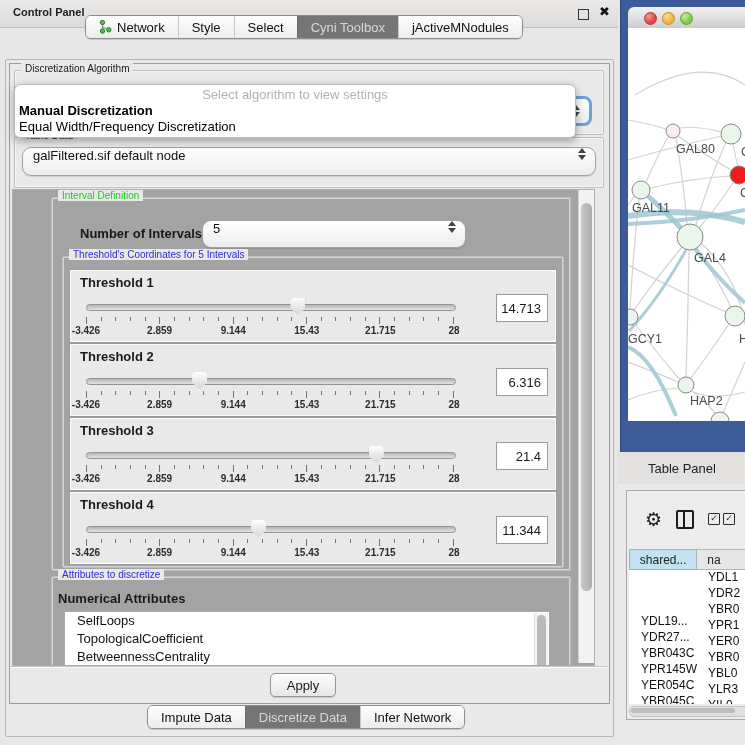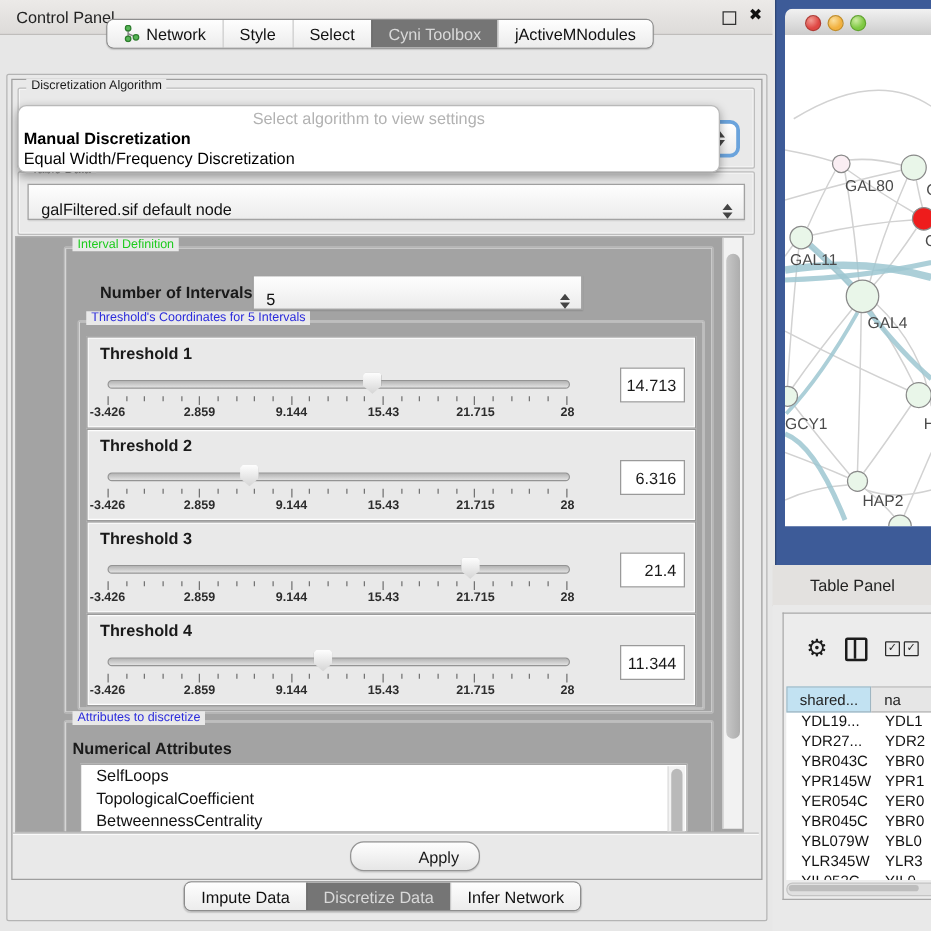--- a/index.html
+++ b/index.html
@@ -2,39 +2,39 @@
 <html><head>
 <meta charset="utf-8">
 <style>
   html,body{margin:0;padding:0;}
   #screen{position:relative;width:745px;height:745px;background:#e7e7e7;overflow:hidden;
           font-family:"Liberation Sans","DejaVu Sans",sans-serif;color:#1a1a1a;font-size:13px;}
   .abs{position:absolute;}
 
   
   #cp-titlebar{left:0;top:0;width:618px;height:27px;background:linear-gradient(#eceae8,#dddbd9);border-bottom:1px solid #bfbdbb;}
-  #cp-title{left:13px;top:6px;font-size:13px;color:#222;}
+  #cp-title{left:13px;top:6px;font-size:11px;color:#222;font-weight:bold;}
   #float-btn{left:578px;top:9px;width:9px;height:9px;border:1.5px solid #333;background:transparent;}
   #close-btn{left:599px;top:4px;font-size:13px;font-weight:bold;color:#111;}
 
   .seg-bar{display:flex;align-items:stretch;height:22px;border:1px solid #8d8d8d;border-radius:6px;background:#fdfdfd;overflow:hidden;box-shadow:0 1px 1px rgba(0,0,0,.15);}
   .seg{display:flex;align-items:center;padding:0 13px;background:linear-gradient(#fefefe,#ececec);color:#111;white-space:nowrap;border-left:1px solid #c9c9c9;}
   .seg:first-child{border-left:none;}
   .seg.selected{background:#757575;color:#d9d9d9;border-left:1px solid #6a6a6a;}
   #top-tabs{left:85px;top:15px;}
   #bottom-tabs{left:147px;top:705px;}
 
   #outer-frame{left:5px;top:59px;width:607px;height:676px;border:1px solid #b4b4b4;border-radius:2px;background:#e9e9e9;}
   #content-frame{left:9px;top:63px;width:599px;height:639px;border:1px solid #9e9e9e;background:#e9e9e9;}
 
   .group{border:1px solid #bdbdbd;border-radius:2px;box-shadow:inset 0 0 0 1px rgba(255,255,255,.55);}
   .group-title{position:absolute;top:-8px;left:6px;background:#e9e9e9;padding:0 4px;font-size:10px;}
 
   
-  .combo{display:flex;align-items:flex-end;border:1px solid #a2a2a2;border-radius:0;background:linear-gradient(#fefefe,#ececec);box-shadow:0 1px 1px rgba(0,0,0,.12);}
+  .combo{display:flex;align-items:flex-start;border:1px solid #a2a2a2;border-radius:9px;background:linear-gradient(#fefefe,#ececec);box-shadow:0 1px 1px rgba(0,0,0,.12);}
   .combo .val{flex:1;padding:0 10px;color:#111;}
   .spinner{width:14px;display:flex;flex-direction:column;align-items:center;justify-content:center;gap:2px;margin-right:6px;}
   .spinner .up{width:0;height:0;border-left:4px solid transparent;border-right:4px solid transparent;border-bottom:5px solid #444;}
   .spinner .dn{width:0;height:0;border-left:4px solid transparent;border-right:4px solid transparent;border-top:5px solid #444;}
 
   
   #algo-group{left:14px;top:70px;width:588px;height:63px;}
   #focus-combo{left:550px;top:96px;width:36px;height:24px;border:3px solid #6aa3dc;border-radius:8px;background:linear-gradient(#fff,#ececec);display:flex;justify-content:flex-end;align-items:center;}
   #algo-popup{left:14px;top:84px;width:560px;height:52px;background:#fff;border:1px solid #b9b9b9;border-radius:7px 7px 6px 6px;box-shadow:0 3px 8px rgba(0,0,0,.35);z-index:6;}
   #algo-placeholder{top:2px;left:0;width:100%;text-align:center;color:#b2b2b2;}
@@ -69,22 +69,22 @@
             display:flex;align-items:center;justify-content:flex-end;padding-right:6px;box-sizing:border-box;}
 
   #attr-group{left:38px;top:386px;width:518px;height:140px;}
   #attr-subtitle{left:6px;top:14px;font-weight:bold;}
   #attr-list{left:12px;top:34px;width:484px;height:100px;background:#fff;border:1px solid #a8a8a8;overflow:hidden;}
   .attr-item{padding:1px 0 1px 12px;font-size:13px;color:#111;line-height:16px;}
   #attr-scrollbar{position:absolute;right:1px;top:1px;width:13px;height:98px;background:#f3f3f3;border-left:1px solid #ddd;}
   #attr-thumb{position:absolute;left:2px;top:2px;width:9px;height:88px;background:#b9b9b9;border-radius:5px;}
 
   #apply-row{left:10px;top:666px;width:597px;height:36px;border-top:1px solid #c2c2c2;box-shadow:inset 0 1px 0 #fafafa;}
-  #apply-btn{left:270px;top:6px;width:64px;height:22px;border:1px solid #949494;border-radius:11px;
-             background:linear-gradient(#fefefe,#e6e6e6);display:flex;align-items:center;justify-content:center;box-shadow:0 1px 1px rgba(0,0,0,.15);padding-left:38px;}
+  #apply-btn{left:260px;top:6px;width:64px;height:22px;border:1px solid #949494;border-radius:5px;
+             background:linear-gradient(#fefefe,#e6e6e6);display:flex;align-items:center;justify-content:center;box-shadow:0 1px 1px rgba(0,0,0,.15);}
 
   
   #net-window{left:620px;top:0;width:125px;height:546px;background:#3d5b98;box-shadow:inset 1px 0 0 #2e4675;}
   #net-titlebar{left:8px;top:7px;width:117px;height:21px;background:linear-gradient(#f2f2f2,#cccccc);border-radius:6px 0 0 0;border-bottom:1px solid #9f9f9f;}
   .tl{position:absolute;top:5px;width:11px;height:11px;border-radius:50%;}
   #tl-red{left:16px;background:radial-gradient(circle at 35% 30%,#f29b92,#df4744 60%);border:1px solid #b03c36;}
   #tl-yellow{left:34px;background:radial-gradient(circle at 35% 30%,#fbdf9c,#f2b13f 60%);border:1px solid #c28f2c;}
   #tl-green{left:52px;background:radial-gradient(circle at 35% 30%,#cdeca2,#7fc943 60%);border:1px solid #62a430;}
   #net-canvas{left:8px;top:28px;width:117px;height:393px;background:#fff;overflow:hidden;}
 
@@ -98,21 +98,21 @@
   #col-ic{width:14px;height:15px;border:2px solid #1c1c1c;border-radius:2px;position:relative;}
   #col-ic:before{content:"";position:absolute;left:5px;top:0;width:2px;height:15px;background:#1c1c1c;}
   .cb-ic{width:10px;height:10px;border:1.5px solid #2a2a2a;font-size:9px;line-height:9px;text-align:center;color:#2a2a2a;border-radius:1px;}
   #tp-table{left:2px;top:58px;width:121px;height:157px;overflow:hidden;}
   #tp-head{display:flex;height:21px;}
   .th-cell{display:flex;align-items:center;justify-content:center;font-size:12px;color:#222;border:1px solid #9fb6c2;box-sizing:border-box;}
   .th-cell.c1{width:80px;background:#c2e2f2;}
   .th-cell.c2{width:60px;background:#e6e6e6;border-left:none;border-color:#b5b5b5;justify-content:flex-start;padding-left:10px;}
   #tp-rows{background:#fff;height:134px;overflow:hidden;}
   .tp-row{display:flex;height:16px;font-size:12px;color:#111;background:#fff;}
-  .tp-row .c1{width:80px;padding-left:12px;box-sizing:border-box;}
+  .tp-row .c1{width:80px;padding-left:12px;box-sizing:border-box;margin-top:44px;}
   .tp-row .c2{width:60px;padding-left:10px;box-sizing:border-box;}
   #h-scrollbar{left:2px;top:215px;width:119px;height:9px;background:#e0e0e0;border:1px solid #c4c4c4;border-radius:5px;}
   #h-thumb{position:absolute;left:1px;top:1px;width:104px;height:5px;background:#bdbdbd;border-radius:4px;}
 
   svg text{font-family:"Liberation Sans","DejaVu Sans",sans-serif;}
 </style>
 </head>
 <body>
 
 <div id="screen">

